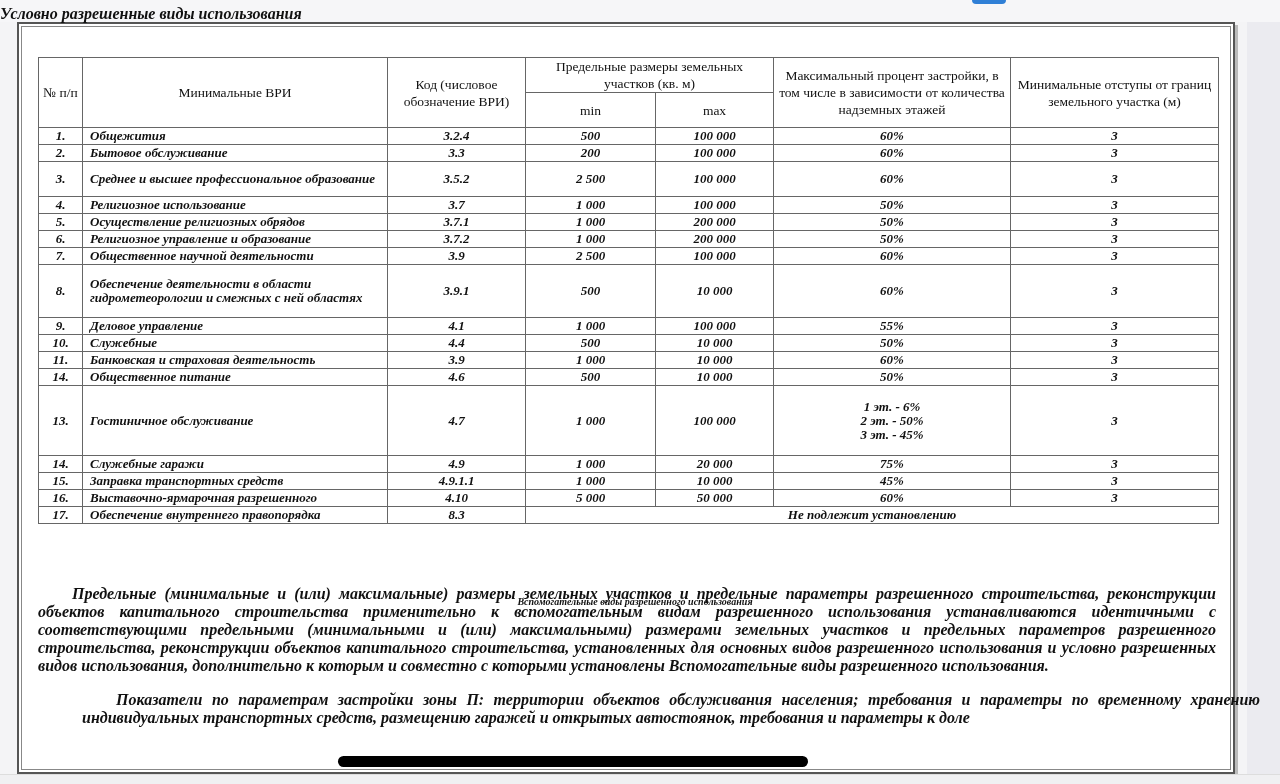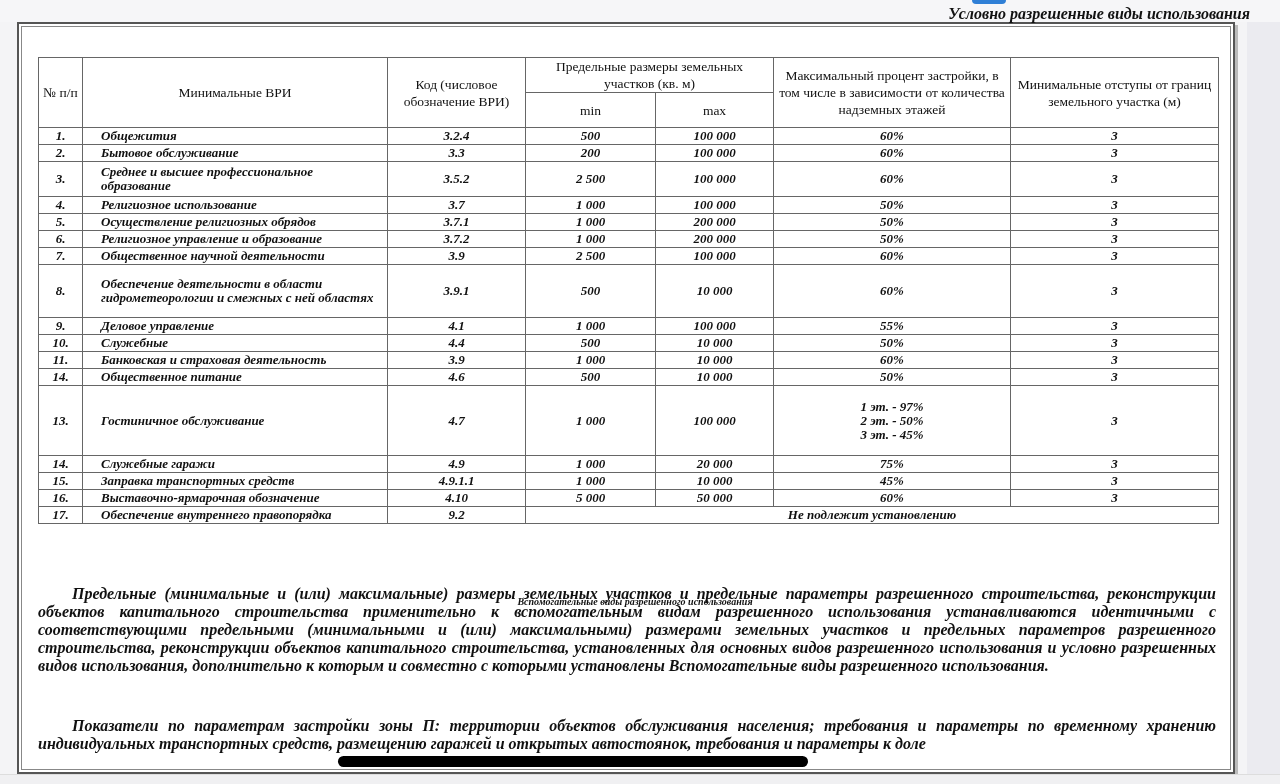--- a/index.html
+++ b/index.html
@@ -11,48 +11,48 @@
   }
   .topbar { position:absolute; left:0; top:0; width:1280px; height:22px; background:#f6f6f8; }
   .topbar-btn { position:absolute; left:972px; top:0; width:34px; height:4px; background:#2f7fd6; border-radius:0 0 4px 4px; }
   .right-gutter { position:absolute; left:1247px; top:22px; width:33px; height:752px; background:#ebebf0; }
   .page {
     position:absolute; left:17px; top:22px; width:1214px; height:748px;
     background:#fff; border:2px solid #555; box-shadow: 3px 3px 0 #bbb;
   }
   .page-inner { position:absolute; left:2px; top:2px; right:2px; bottom:2px; border:1px solid #888; }
   .title {
-    position:absolute; left:0; top:5px; width:1250px; text-align:right;
+    position:absolute; left:0; top:5px; width:1250px; text-align:left;
     font-weight:bold; font-style:italic; font-size:16px;
   }
   table.grid {
     position:absolute; left:38px; top:57px; width:1180px;
     border-collapse:collapse; table-layout:fixed;
     font-size:13px;
   }
   table.grid td, table.grid th {
     border:1px solid #666; padding:0 4px; line-height:14px; vertical-align:middle;
   }
   table.grid th { font-weight:normal; text-align:center; font-size:13.5px; line-height:17px; }
   table.grid td { font-weight:bold; font-style:italic; text-align:center; height:16px; }
-  table.grid td.name { text-align:left; padding-left:18px; }
+  table.grid td.name { text-align:left; padding-left:7px; }
   table.grid td.tall { height:34px; }
   table.grid td.tall3 { height:52px; }
   table.grid td.tall4 { height:69px; }
   .sub-title {
     position:absolute; left:0; top:556px; width:1270px; text-align:center;
     font-weight:bold; font-style:italic; font-size:10px;margin-top:40px;
   }
   .para {
     position:absolute; left:38px; width:1178px;
     font-weight:bold; font-style:italic; font-size:16px; line-height:18px;
     text-align:justify; text-indent:34px; margin:0;
   }
   .p1 { top:585px; }
-  .p2 { top:717px; }
+  .p2 { top:691px;margin-left:44px; }
   .scroll-pill { position:absolute; left:338px; top:756px; width:470px; height:11px; background:#000; border-radius:6px; }
   .bottombar { position:absolute; left:0; top:774px; width:1280px; height:10px; background:#f0f0f2; border-top:1px solid #ddd; }
 </style>
 </head>
 <body>
 
 <div class="topbar">
   <div class="topbar-btn"></div>
 </div>
 <div class="right-gutter"></div>
@@ -196,21 +196,21 @@
         <td>50%</td>
         <td>3</td>
       </tr>
       <tr>
         <td class="tall4">13.</td>
         <td class="name tall4">Гостиничное обслуживание</td>
         <td class="tall4">4.7</td>
         <td class="tall4">1 000</td>
         <td class="tall4">100 000</td>
         <td class="tall4">
-          <div>1 эт. - 97%</div>
+          <div>1 эт. - 6%</div>
           <div>2 эт. - 50%</div>
           <div>3 эт. - 45%</div>
         </td>
         <td class="tall4">3</td>
       </tr>
       <tr>
         <td>14.</td>
         <td class="name ">Служебные гаражи</td>
         <td>4.9</td>
         <td>1 000</td>
@@ -222,31 +222,31 @@
         <td>15.</td>
         <td class="name ">Заправка транспортных средств</td>
         <td>4.9.1.1</td>
         <td>1 000</td>
         <td>10 000</td>
         <td>45%</td>
         <td>3</td>
       </tr>
       <tr>
         <td>16.</td>
-        <td class="name ">Выставочно-ярмарочная обозначение</td>
+        <td class="name ">Выставочно-ярмарочная разрешенного</td>
         <td>4.10</td>
         <td>5 000</td>
         <td>50 000</td>
         <td>60%</td>
         <td>3</td>
       </tr>
       <tr>
         <td>17.</td>
         <td class="name ">Обеспечение внутреннего правопорядка</td>
-        <td>9.2</td>
+        <td>8.3</td>
         <td colspan="4">Не подлежит установлению</td>
       </tr>
     </tbody>
 </table>
 
 <div class="sub-title">Вспомогательные виды разрешенного использования</div>
 <p class="para p1">Предельные (минимальные и (или) максимальные) размеры земельных участков и предельные параметры разрешенного строительства, реконструкции объектов капитального строительства применительно к вспомогательным видам разрешенного использования устанавливаются идентичными с соответствующими предельными (минимальными и (или) максимальными) размерами земельных участков и предельных параметров разрешенного строительства, реконструкции объектов капитального строительства, установленных для основных видов разрешенного использования и условно разрешенных видов использования, дополнительно к которым  и совместно с которыми установлены  Вспомогательные виды разрешенного использования.</p>
 <p class="para p2">Показатели по параметрам застройки зоны П: территории объектов обслуживания населения; требования и параметры по временному хранению индивидуальных транспортных средств, размещению гаражей и открытых автостоянок, требования и параметры к доле</p>
 
 <div class="scroll-pill"></div>

